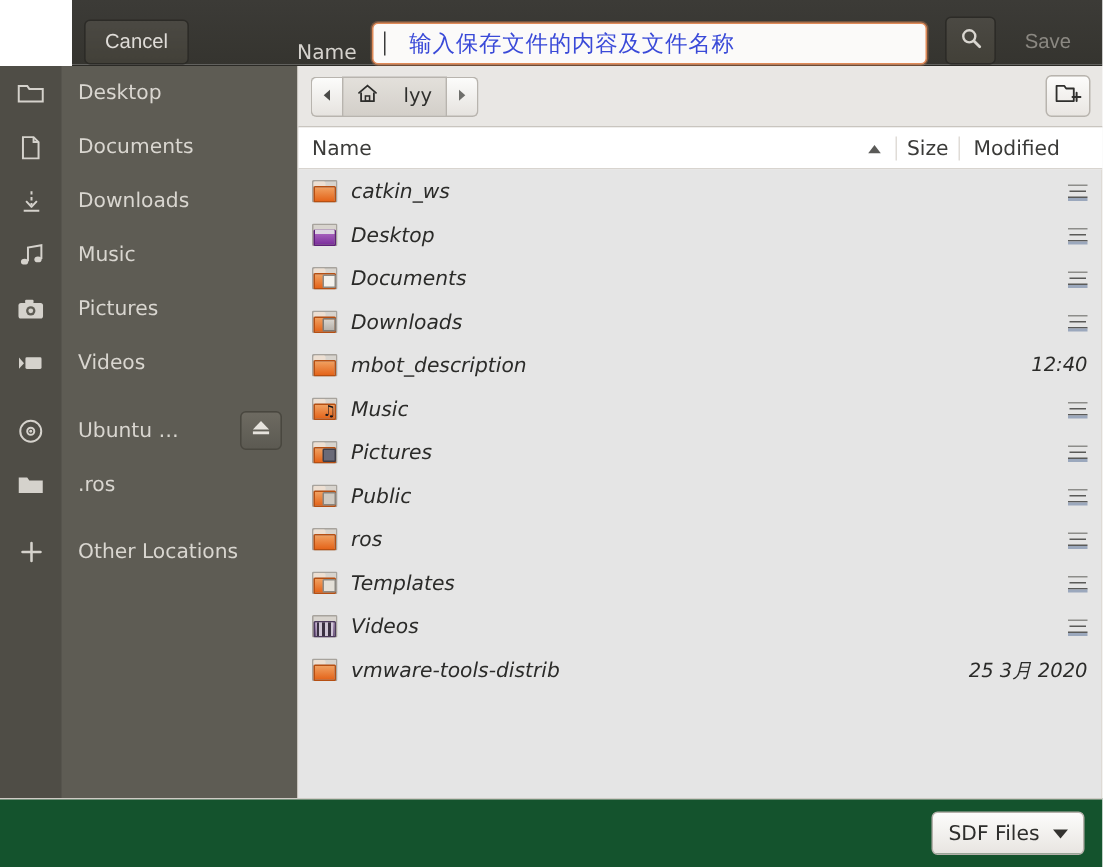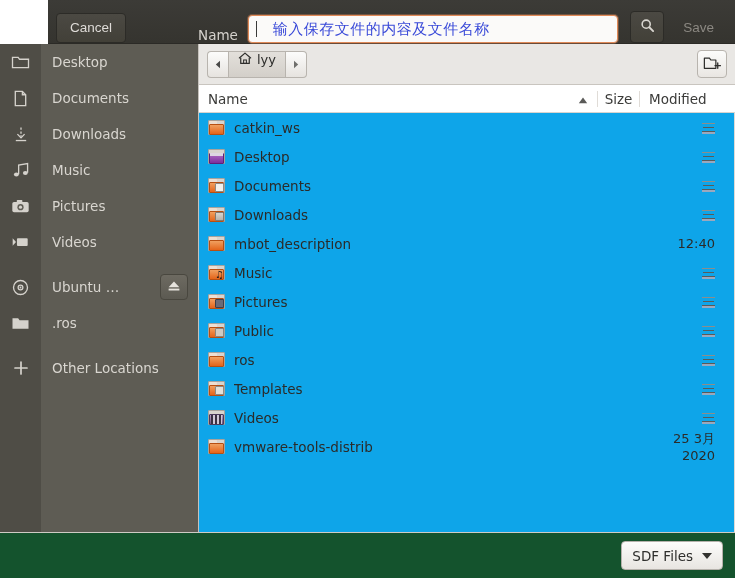--- a/index.html
+++ b/index.html
@@ -173,23 +173,23 @@
     background: linear-gradient(to bottom, #fcfcfb 0%, #e6e3df 100%);
     border: 1px solid #b8b4ae;
     display: flex; align-items: center; justify-content: center;
     cursor: pointer;
   }
   .pb-arrow.left { border-radius: 4px 0 0 4px; border-right: none; }
   .pb-arrow.right { border-radius: 0 4px 4px 0; border-left: none; }
   .pb-crumb {
     background: linear-gradient(to bottom, #e3e0db 0%, #d3cfc9 100%);
     border: 1px solid #b8b4ae;
-    display: flex; 
+    display: flex; align-items: center;
     padding: 0 9px;
-    gap: 5px;
+    gap: 17px;
     color: #2e2e2c;
     font-size: 13px;
     cursor: pointer;
   }
   .newfolder-btn {
     margin-left: auto;
     width: 30px; height: 28px;
     background: linear-gradient(to bottom, #fcfcfb 0%, #e9e6e2 100%);
     border: 1px solid #b8b4ae;
     border-radius: 4px;
@@ -215,21 +215,22 @@
   }
   .ch-mod {
     width: 96px; flex: 0 0 96px; padding-left: 9px;
     border-left: 1px solid #e0dcd7; cursor: pointer;
   }
 
   .filelist {
     flex: 1 1 auto;
     overflow: hidden;
     position: relative;
-    background: #0ea5e9;
+    background: #e5e5e5;
+    font-style: italic;
   }
   .frow {
     height: 29px;
     display: flex;
     align-items: center;
     cursor: pointer;
     font-size: 13.5px;
     color: #2b2b29;
   }
   .frow .fname {
@@ -237,21 +238,21 @@
     display: flex; align-items: center;
     padding-left: 9px;
     gap: 9px;
     min-width: 0;
     overflow: hidden;
   }
   .frow .fname span { white-space: nowrap; overflow: hidden; text-overflow: ellipsis; }
   .frow .fsize { width: 42px; flex: 0 0 42px; }
   .frow .fmod {
     width: 96px; flex: 0 0 96px;
-    padding-right: 20px;
+    padding-right: 10px;
     text-align: right;
     font-size: 13px;
     color: #2b2b29;
     display: flex; align-items: center; justify-content: flex-end;
   }
   .tofu {
     display: inline-block;
     width: 13px; height: 12px;
     position: relative;
   }

